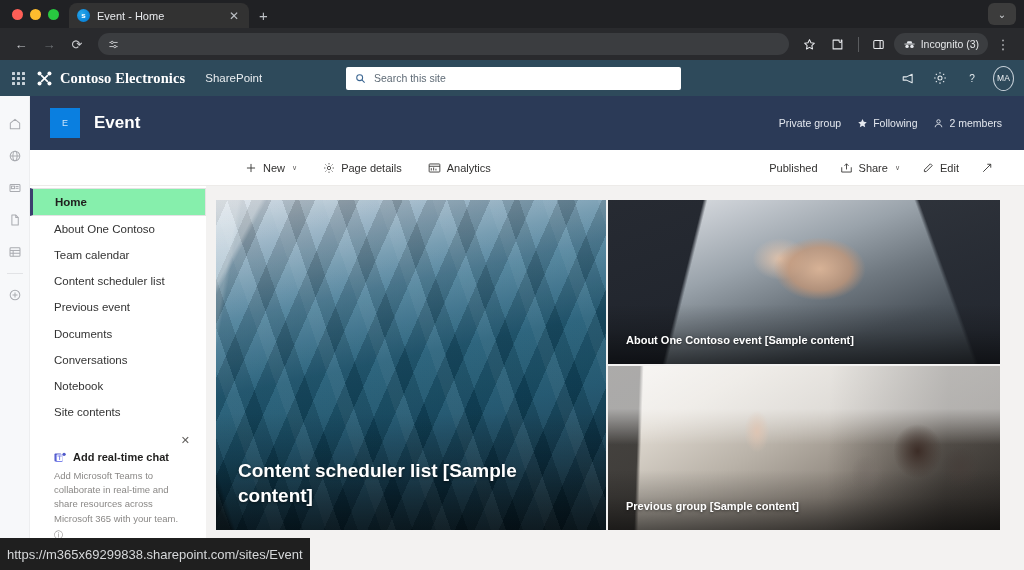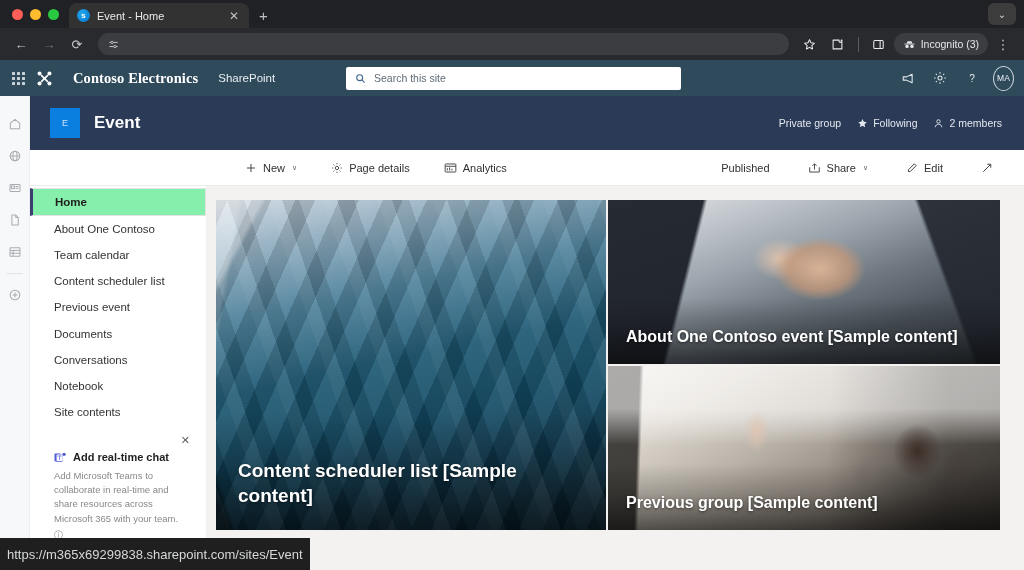--- a/index.html
+++ b/index.html
@@ -74,21 +74,21 @@
   
   .suitebar {
     height:36px; background:#2e4a5b; display:flex; align-items:center;
     padding:0 10px 0 0; position:relative;
   }
   .waffle {
     width:36px; height:36px; display:flex; align-items:center; justify-content:center; flex:0 0 auto;
   }
   .waffle-grid { display:grid; grid-template-columns:repeat(3,3px); gap:2px; }
   .waffle-grid i { width:3px; height:3px; background:#c9d2d9; border-radius:.5px; display:block; }
-  .brand { display:flex; align-items:center; gap:20px; flex:0 0 auto; }
+  .brand { display:flex; align-items:center; gap:7px; flex:0 0 auto; }
   .brand-mark { width:17px; height:17px; flex:0 0 auto; }
   .brand-name {
     color:#fff; font-size:14.5px; font-weight:700;
     font-family:"Liberation Serif", serif; letter-spacing:.1px;
   }
   .suite-app { color:#e9edf0; font-size:11.5px; margin-left:20px; flex:0 0 auto; }
   .searchbox {
     width:335px; height:23px; background:#fff; border-radius:2px;
     display:flex; align-items:center; gap:8px; padding:0 9px;
     position:absolute; left:346px;
@@ -137,22 +137,22 @@
   .site-meta-item {
     display:flex; align-items:center; gap:5px; color:#e3e7ee; font-size:10.5px;
     white-space:nowrap;
   }
 
   
   .commandbar {
     height:36px; background:#fff; border-bottom:1px solid #edebe9;
     display:flex; align-items:center; padding:0 22px 0 0;
   }
-  .cmd-left { display:flex; align-items:center; gap:16px; margin-left:206px; }
-  .cmd-right { margin-left:auto; display:flex; align-items:center; gap:20px; }
+  .cmd-left { display:flex; align-items:center; gap:8px; margin-left:206px; }
+  .cmd-right { margin-left:auto; display:flex; align-items:center; gap:4px; }
   .cmd {
     display:flex; align-items:center; gap:6px; height:30px; padding:0 9px;
     color:#323130; font-size:11px; white-space:nowrap;
   }
   .cmd .gl { display:flex; color:#3b3a39; }
   .cmd .chev { font-size:7px; color:#605e5c; margin-left:1px; }
   .cmd.plain { color:#323130; }
 
   
   .content { flex:1; display:flex; background:#f3f2f1; min-height:0; }
@@ -193,21 +193,21 @@
   .hero-side { flex:1; display:flex; flex-direction:column; gap:2px; min-width:0; }
   .hero-tile { position:relative; overflow:hidden; flex:1; }
 
   .tile-caption {
     position:absolute; left:0; right:0; bottom:0; padding:0 22px 22px 22px;
     color:#fff; font-weight:700; text-shadow:0 1px 3px rgba(0,0,0,.55);
     background:linear-gradient(to top, rgba(0,0,0,.55) 0%, rgba(0,0,0,.18) 55%, rgba(0,0,0,0) 100%);
     padding-top:46px;
   }
   .hero-main .tile-caption { font-size:19px; line-height:1.28; }
-  .hero-side .tile-caption { font-size:16px; padding:30px 18px 18px 18px; }
+  .hero-side .tile-caption { font-size:11px; padding:30px 18px 18px 18px; }
 
   
   .img-glass {
     position:absolute; inset:0;
     background:
       linear-gradient(118deg, rgba(255,255,255,.30) 0 8%, rgba(255,255,255,0) 9% 100%),
       linear-gradient(72deg,  rgba(0,0,0,.30) 0 3%,  rgba(0,0,0,0) 4% 100%),
       linear-gradient(100deg, rgba(255,255,255,.17) 0 5%, rgba(255,255,255,0) 6% 100%),
       linear-gradient(62deg,  rgba(0,0,0,.25) 0 2.5%, rgba(0,0,0,0) 3.5% 100%),
       repeating-linear-gradient(71deg, rgba(255,255,255,.07) 0 14px, rgba(0,0,0,.10) 14px 30px, rgba(255,255,255,.03) 30px 52px),

